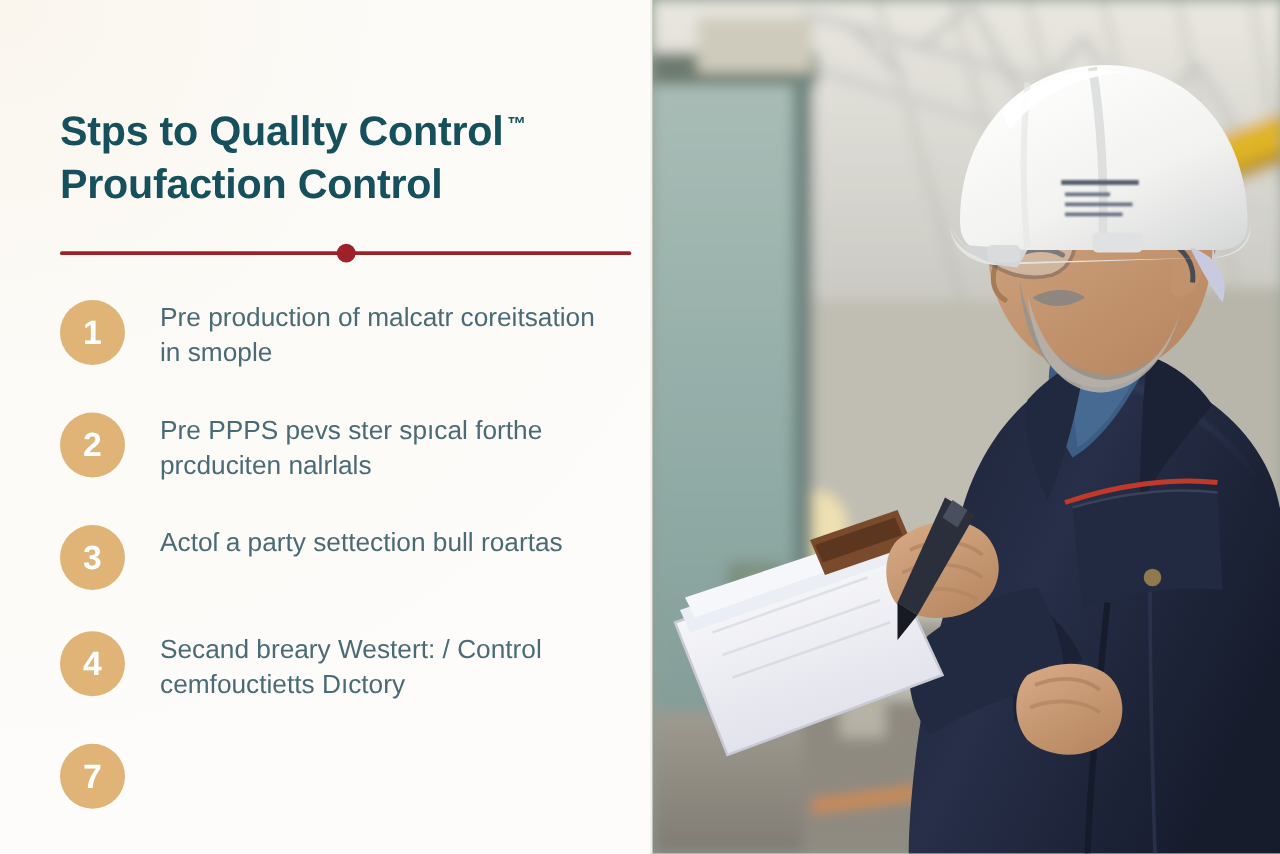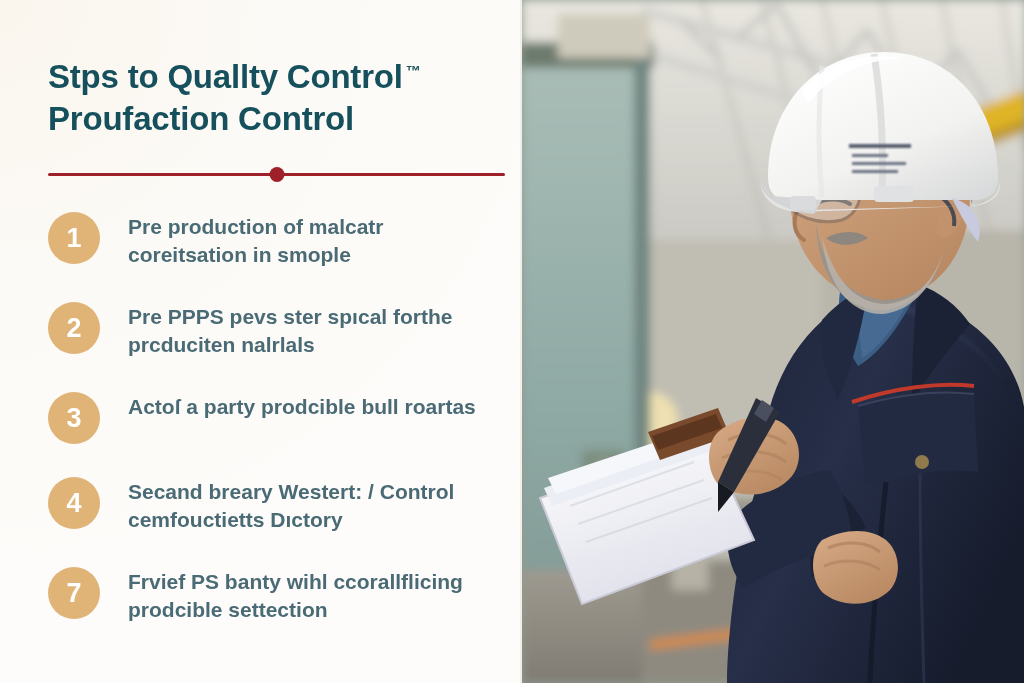--- a/index.html
+++ b/index.html
@@ -21,21 +21,21 @@
     display: flex;
     background: #fdfbf7;
   }
 
   
   .left-panel {
     position: relative;
     width: 520px;
     height: 683px;
     box-sizing: border-box;
-    padding: 56px 24px 0 48px;
+    padding: 84px 24px 0 48px;
     background:
       radial-gradient(120% 90% at 0% 0%, #faf6ee 0%, #fcfaf6 45%, #fdfcfa 100%);
     flex: 0 0 520px;
     overflow: hidden;
   }
 
   .headline {
     margin: 0;
     font-size: 33px;
     line-height: 1.28;
@@ -106,21 +106,20 @@
     margin-top: 2px;
   }
 
   .step-text {
     margin-left: 28px;
     font-size: 21px;
     line-height: 1.33;
     color: #4a6b75;
     max-width: 370px;
     padding-top: 3px;
-    font-weight: bold;
   }
 
   
   .photo-panel {
     position: relative;
     width: 504px;
     height: 683px;
     flex: 0 0 504px;
     overflow: hidden;
     background: #8e9c93;
@@ -156,31 +155,30 @@
         <div class="step-text">Pre production of malcatr coreitsation in smople</div>
       </li>
 
       <li class="step">
         <div class="step-badge">2</div>
         <div class="step-text">Pre PPPS pevs ster spıcal forthe prcduciten nalrlals</div>
       </li>
 
       <li class="step">
         <div class="step-badge">3</div>
-        <div class="step-text">Actoſ a party prodcible bull roartas</div>
+        <div class="step-text">Actoſ a party settection bull roartas</div>
       </li>
 
       <li class="step">
         <div class="step-badge">4</div>
         <div class="step-text">Secand breary Westert: / Control cemfouctietts Dıctory</div>
       </li>
 
       <li class="step">
         <div class="step-badge">7</div>
-        <div class="step-text">Frvief PS banty wihl ccorallflicing prodcible settection</div>
       </li>
 
     </ul>
   </div>
 
   <div class="photo-panel">
     <svg viewBox="0 0 504 683" xmlns="http://www.w3.org/2000/svg">
       <defs>
         <linearGradient id="ceilGrad" x1="0" y1="0" x2="0" y2="1">
           <stop offset="0%" stop-color="#e9e7e0"></stop>

